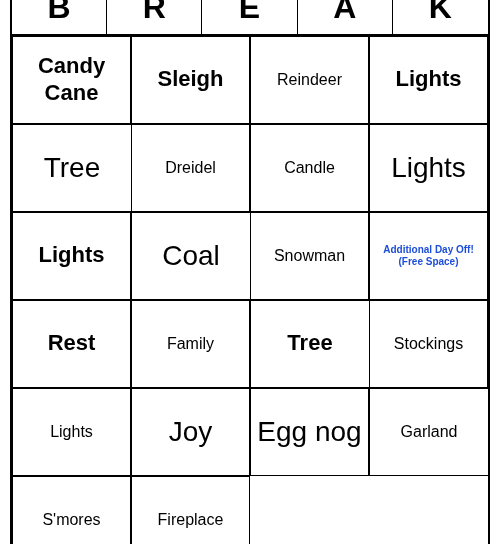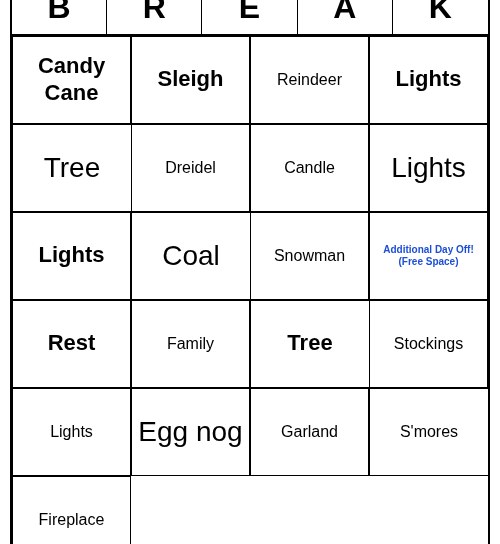--- a/index.html
+++ b/index.html
@@ -105,18 +105,19 @@
       <div class="cell cell-large">Lights</div>
       <div class="cell cell-medium">Lights</div>
       <div class="cell cell-large">Coal</div>
       <div class="cell cell-small">Snowman</div>
       <div class="cell cell-red">Additional Day Off! (Free Space)</div>
       <div class="cell cell-medium">Rest</div>
       <div class="cell cell-small">Family</div>
       <div class="cell cell-medium">Tree</div>
       <div class="cell cell-small">Stockings</div>
       <div class="cell cell-small">Lights</div>
+      <div class="cell cell-large">Joy</div>
       <div class="cell cell-large">Egg nog</div>
       <div class="cell cell-small">Garland</div>
       <div class="cell cell-small">S'mores</div>
       <div class="cell cell-small">Fireplace</div>
     </div>
 </div>
 
 </body></html>

